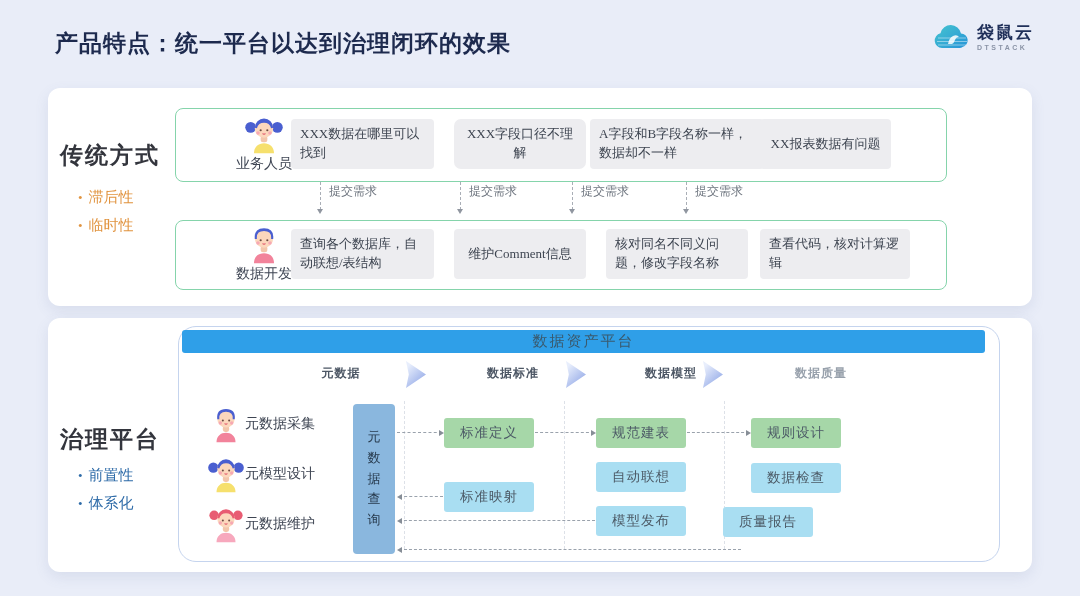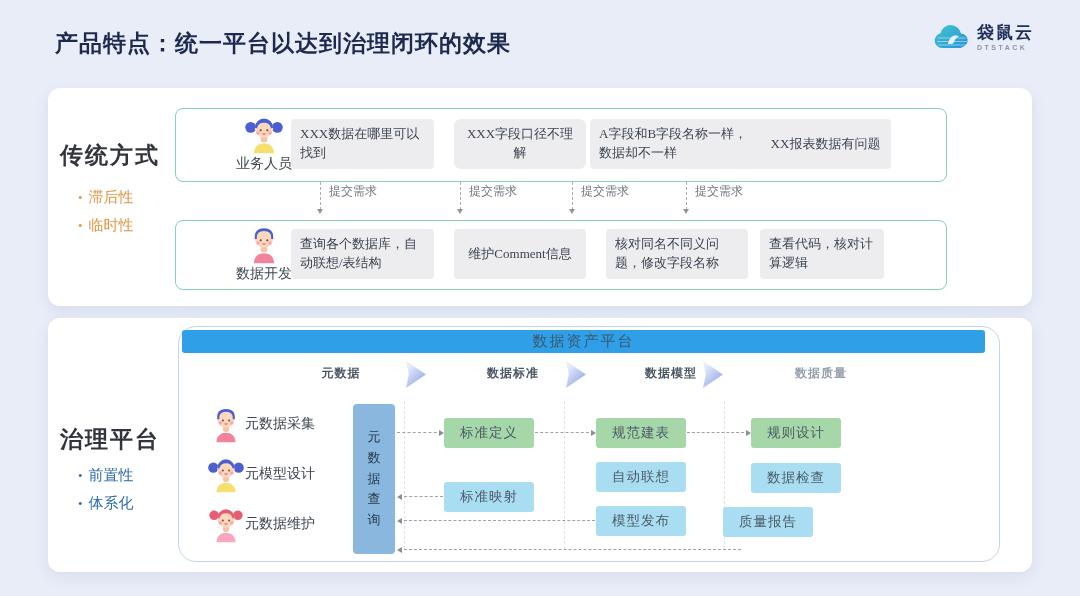--- a/index.html
+++ b/index.html
@@ -219,21 +219,21 @@
     <div class="trad-group" id="group-dev">
       <div class="role-col" style="left:33px;top:3px;">
         <svg width="40" height="40" viewBox="0 0 48 48">
             <use href="#av-boy-blue"></use>
           </svg>
         <span class="role-label">数据开发</span>
       </div>
       <div class="gray-box" style="left:115px;top:8px;width:143px;height:50px;">查询各个数据库，自动联想/表结构</div>
       <div class="gray-box center" style="left:278px;top:8px;width:132px;height:50px;">维护Comment信息</div>
       <div class="gray-box" style="left:430px;top:8px;width:142px;height:50px;">核对同名不同义问题，修改字段名称</div>
-      <div class="gray-box" style="left:584px;top:8px;width:124px;height:50px;">查看代码，核对计算逻辑</div>
+      <div class="gray-box" style="left:584px;top:8px;width:150px;height:50px;">查看代码，核对计算逻辑</div>
     </div>
   </div>
 
   <div class="panel" id="panel-governance">
     <div class="section-label" style="left:12px;top:106px;">治理平台</div>
     <div class="bullet blue" style="left:30px;top:148px;">
       <span class="dot">•</span>
       <span>前置性</span>
     </div>
     <div class="bullet blue" style="left:30px;top:176px;">

